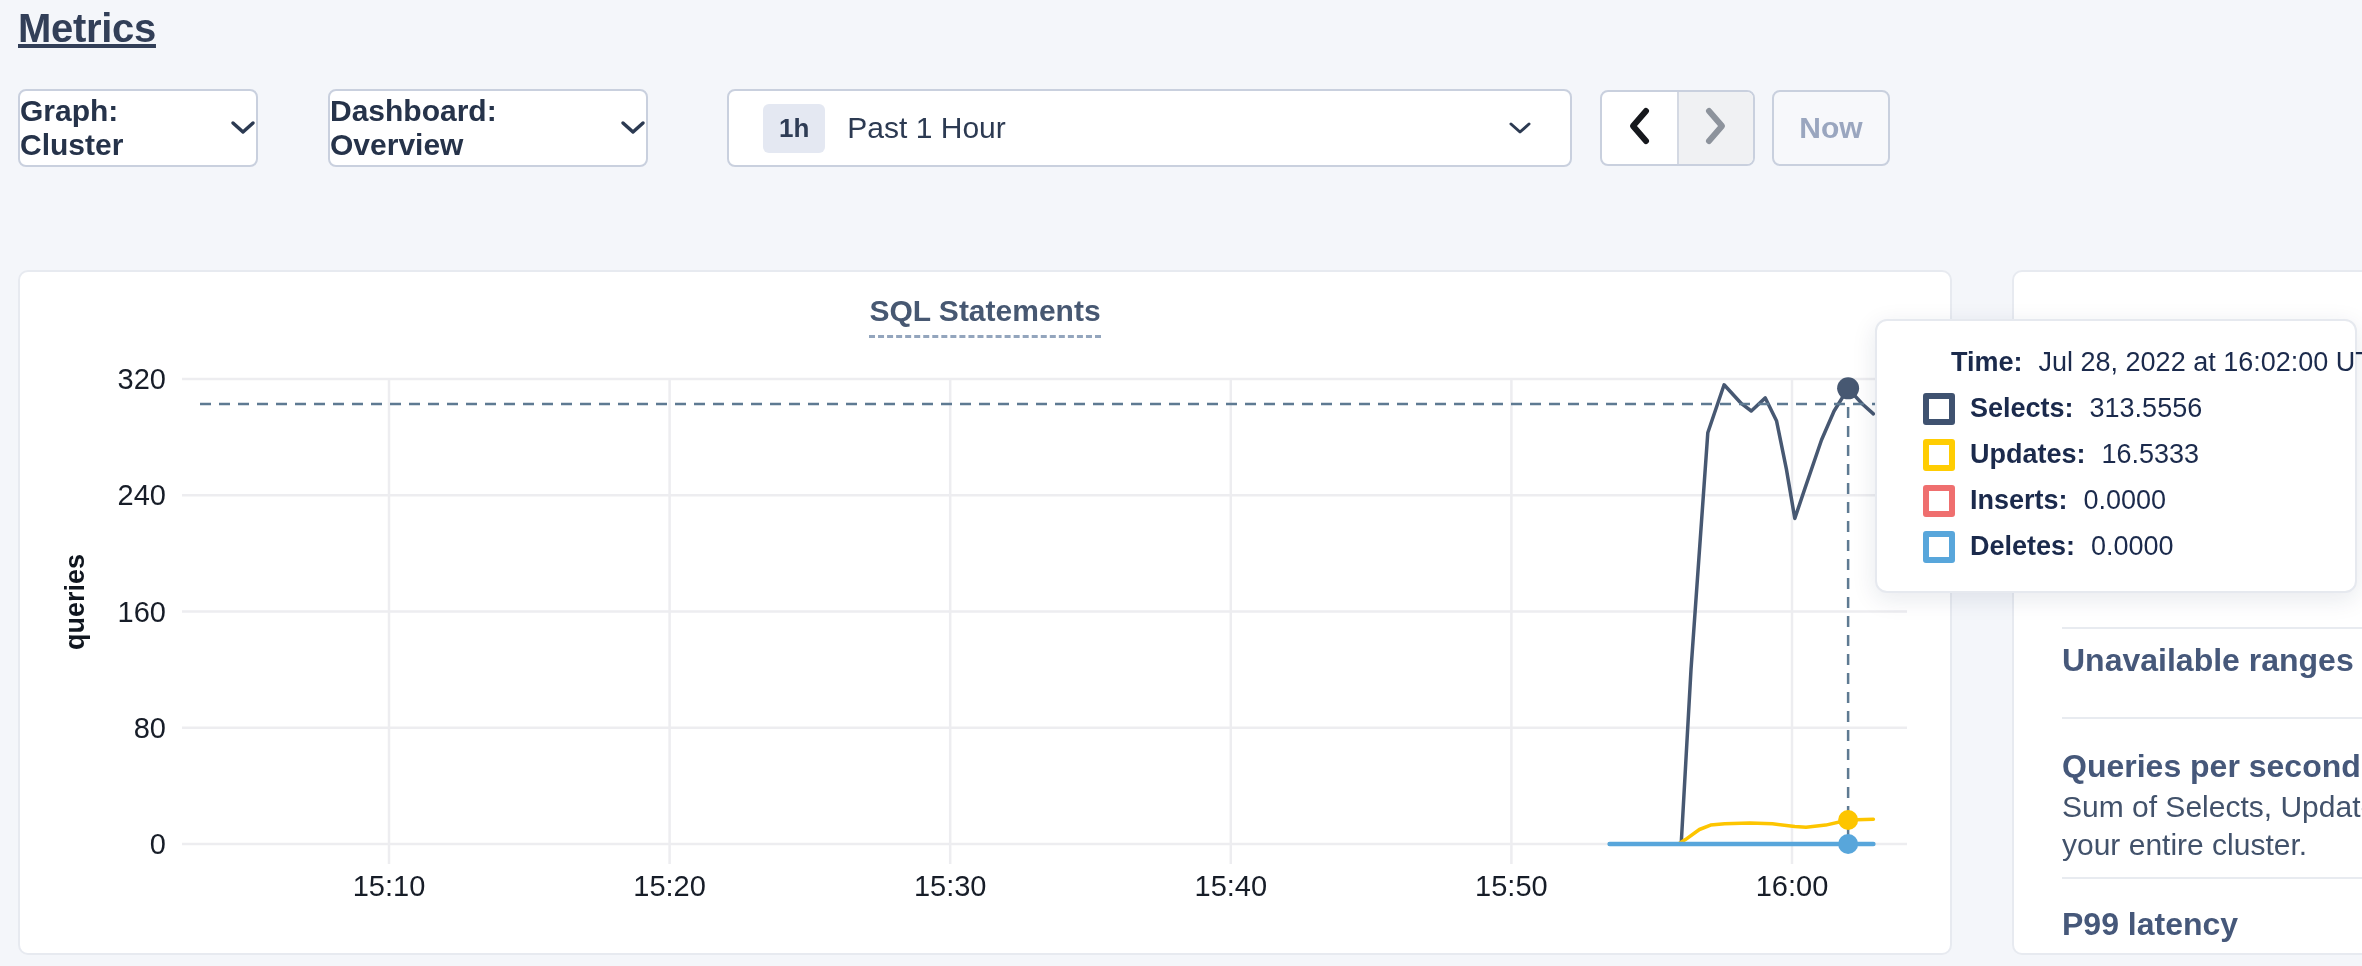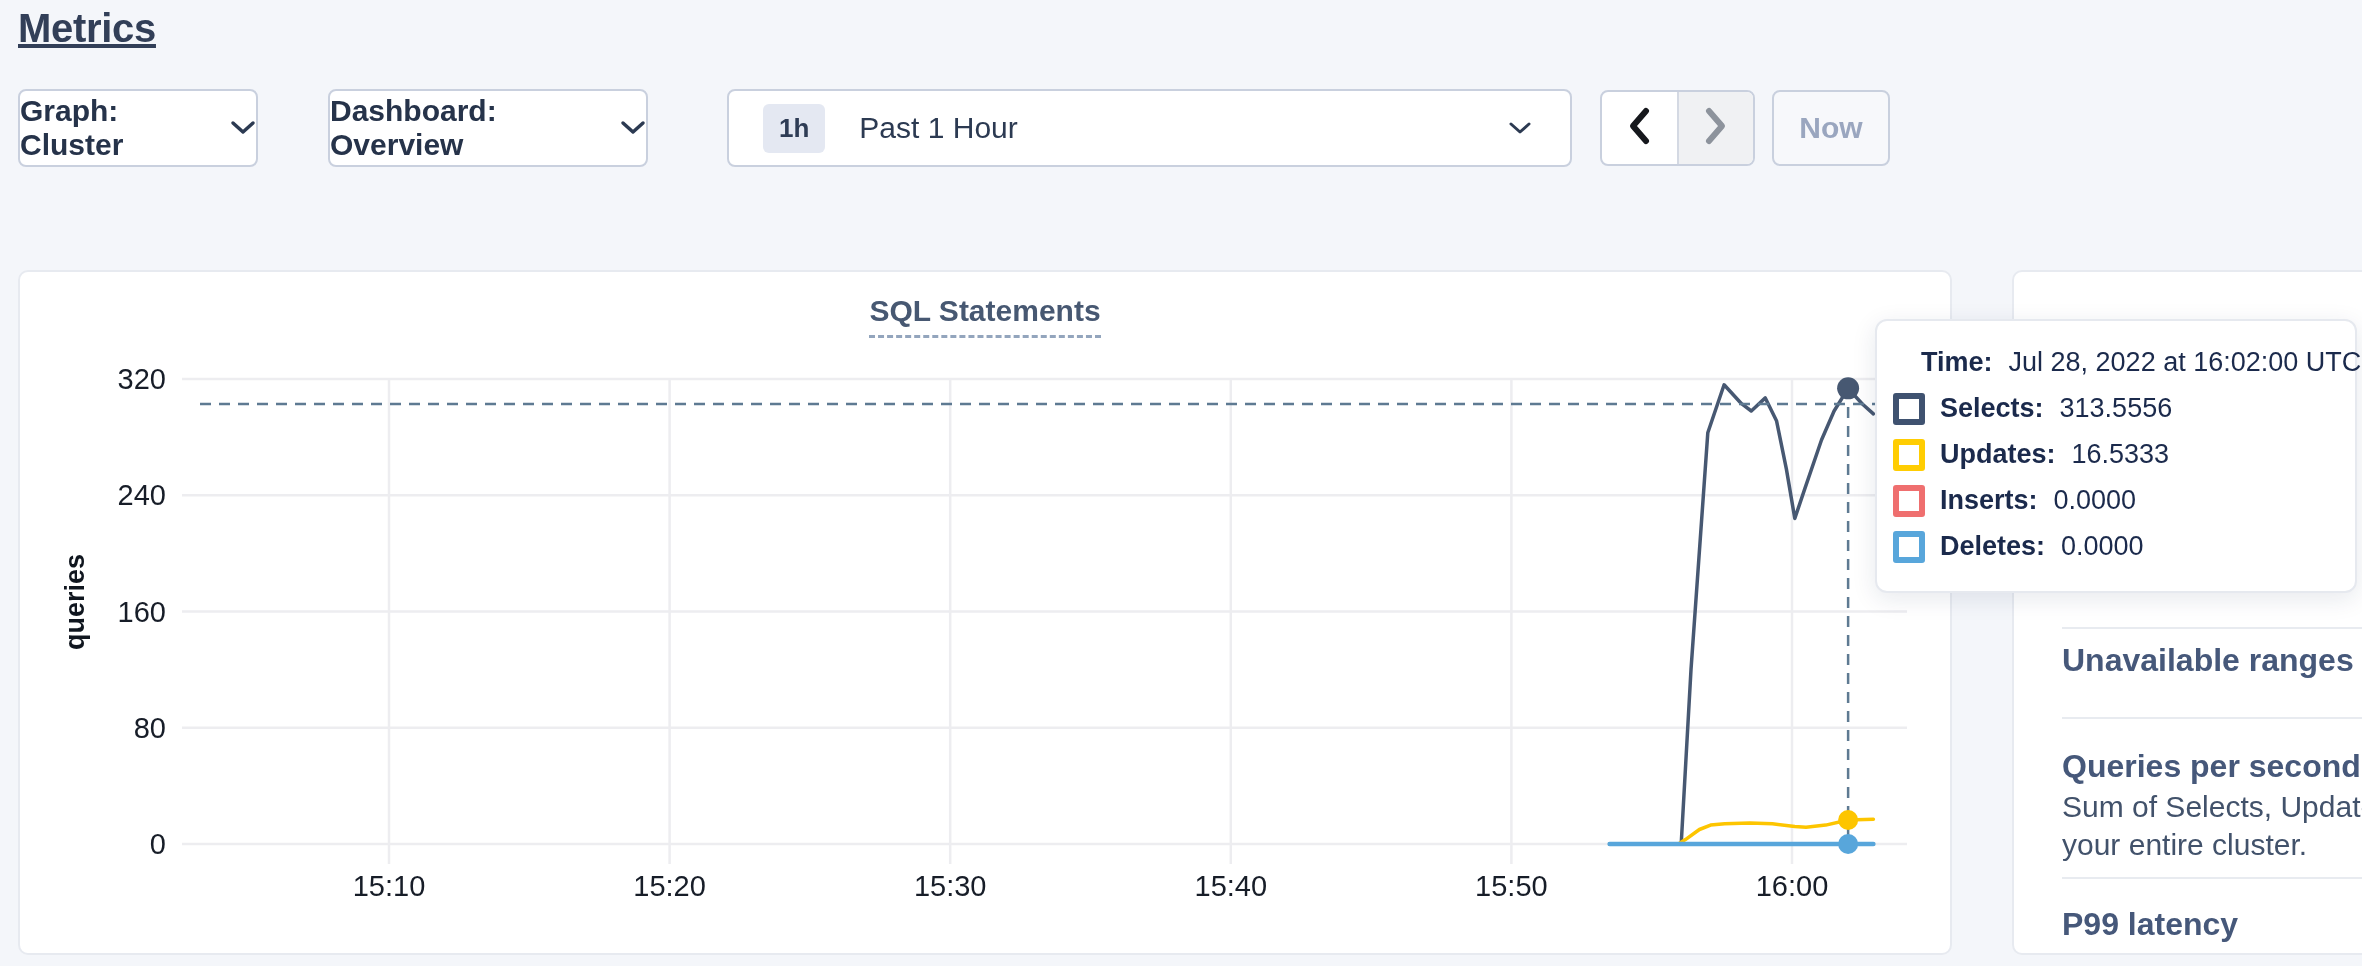--- a/index.html
+++ b/index.html
@@ -17,21 +17,21 @@
   
   .ctrl {
     position:absolute; top:89px; height:78px;
     background:#fff; border:2px solid #c9d0de; border-radius:8px;
     display:flex; align-items:center; justify-content:center;
   }
   .dd-label { font-size:30px; font-weight:700; color:#26334a; }
   .dd-chev { margin-left:20px; display:flex; }
   #dd-graph { left:18px; width:240px; }
   #dd-dashboard { left:328px; width:320px; }
-  #timepicker { left:727px; width:845px; justify-content:flex-start; padding:0 34px;gap:12px; }
+  #timepicker { left:727px; width:845px; justify-content:flex-start; padding:0 34px; }
   .tp-badge {
     background:#e4e8f2; border-radius:6px; padding:9px 16px;
     font-size:26px; font-weight:700; color:#2e3c55;
   }
   .tp-label { margin-left:22px; font-size:30px; font-weight:400; color:#2c3a52; }
   .tp-chev { position:absolute; right:38px; display:flex; }
   #pager {
     position:absolute; left:1600px; top:90px; width:155px; height:76px;
     border:2px solid #c9d0de; border-radius:8px; background:#fff;
     display:flex; overflow:hidden;
@@ -55,21 +55,21 @@
   .chart-title {
     display:inline-block; font-size:30px; font-weight:700; color:#475872;
     border-bottom:3px dashed #93a5bd; padding-bottom:7px;
   }
   #plot { position:absolute; left:0; top:0; width:1930px; height:681px; }
   
   #tooltip {
     position:absolute; left:1875px; top:319px; width:482px; height:274px;
     background:#fff; border:2px solid #e6e9ef; border-radius:12px;
     box-shadow:0 6px 24px rgba(23,42,77,.10); z-index:5;
-    padding:27px 0 0 16px; display:flex; flex-direction:column; gap:17px;
+    padding:27px 0 0 46px; display:flex; flex-direction:column; gap:17px;
   }
   .t-row { display:flex; align-items:center; font-size:27px; color:#1b2a4c; height:29px; }
   .t-row.time { margin-left:28px; }
   .t-label { font-weight:700; margin-right:16px; white-space:nowrap; }
   .t-value { font-weight:400; white-space:nowrap; }
   .swatch {
     width:20px; height:20px; border:6px solid #333; border-radius:3px;
     margin-right:15px; box-sizing:content-box; background:#fff;
   }
   

